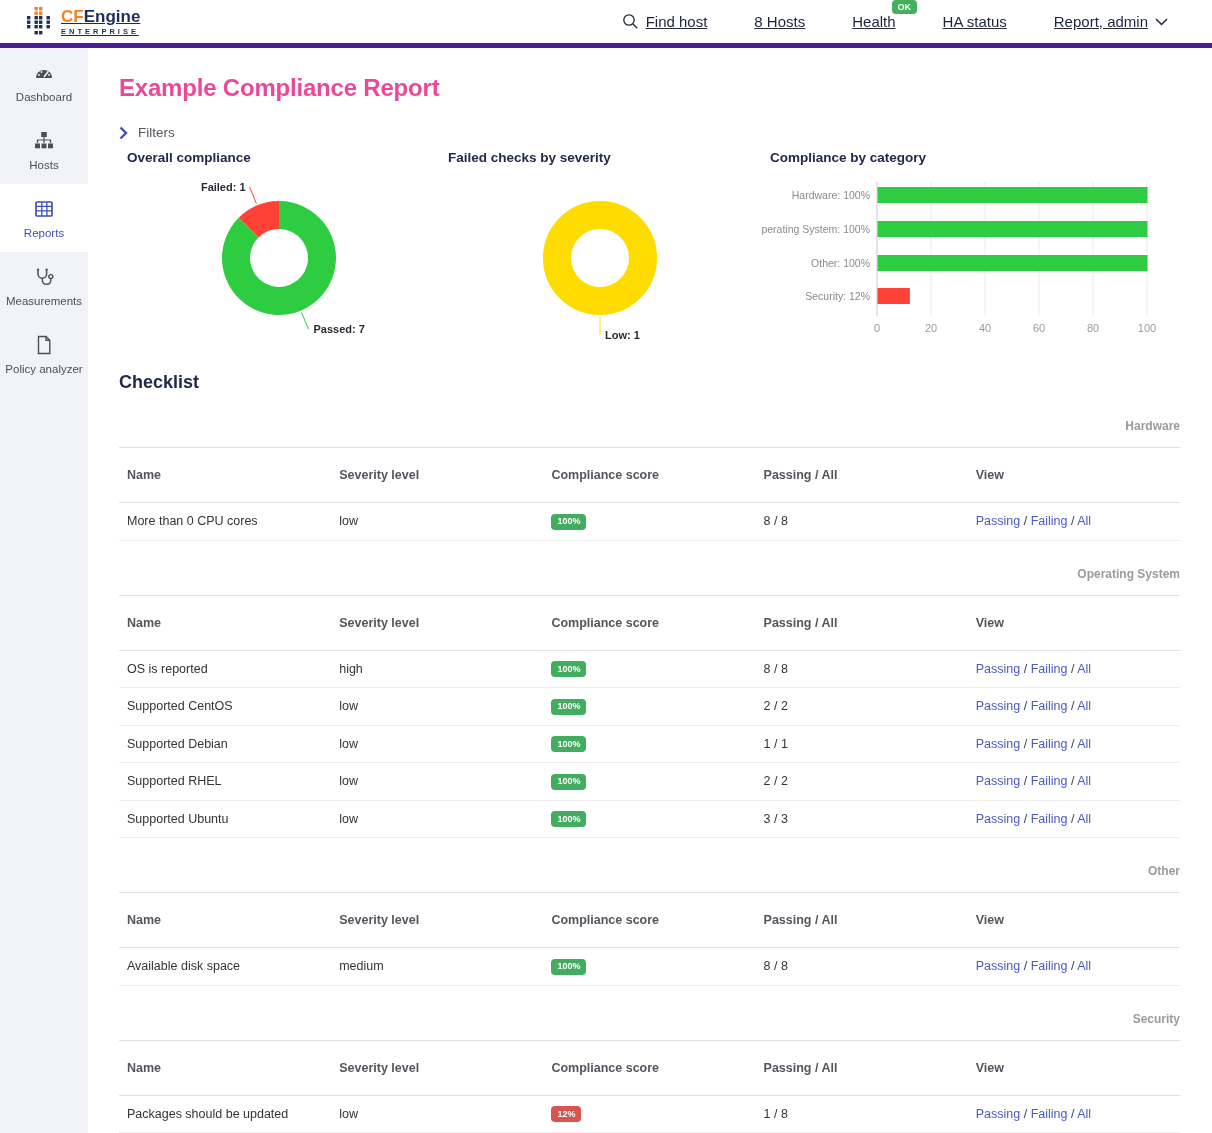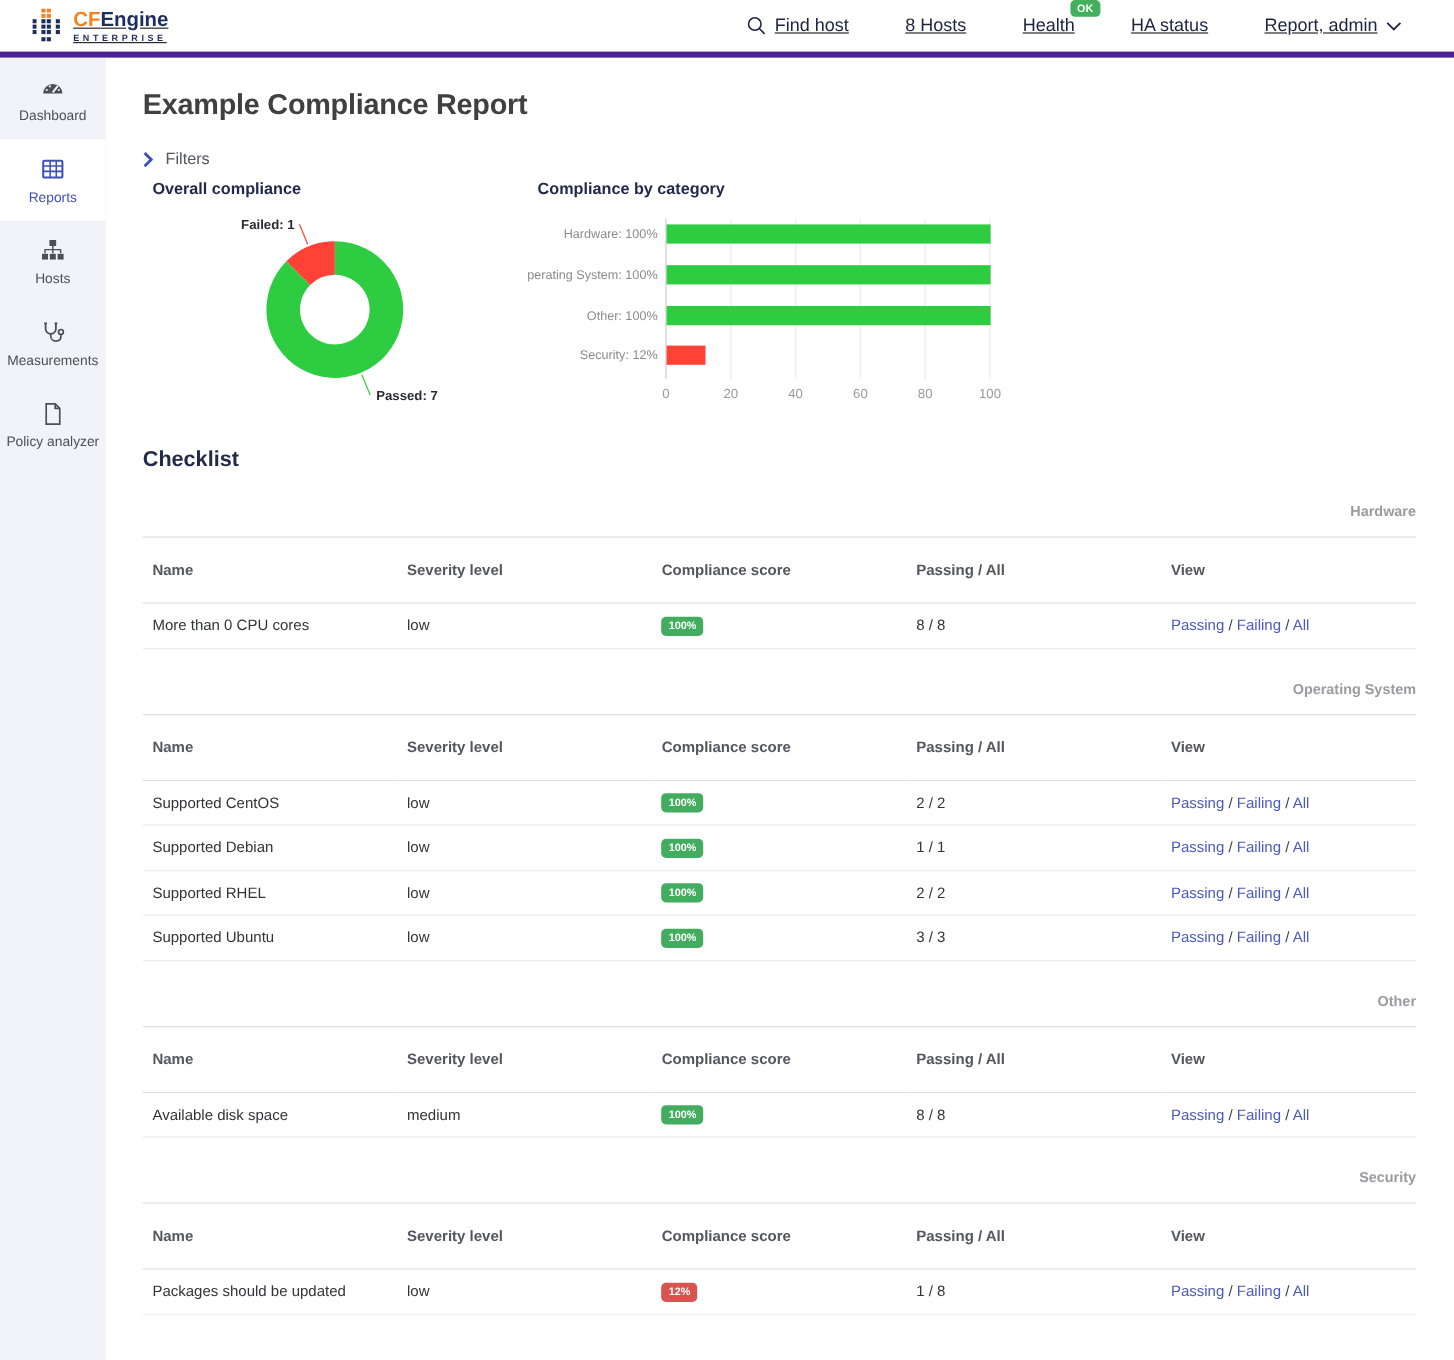--- a/index.html
+++ b/index.html
@@ -30,21 +30,21 @@
   
   .sidebar { position:fixed; top:48px; left:0; bottom:0; width:88px; background:#f2f3f8; z-index:10; }
   .side-item {
     display:flex; flex-direction:column; align-items:center; gap:8px;
     padding:15px 2px 13px; font-size:11.5px; color:#4e4e56; cursor:pointer; text-align:right;
   }
   .side-item svg { width:20px; height:20px; }
   .side-item.active { background:#fff; color:#3f51b5; }
   
   .main { margin-left:88px; padding:48px 32px 0 31px; }
-  h1 { font-size:24px; margin:26px 0 0; color:#404040; letter-spacing:-0.2px; }
+  h1 { font-size:24px; margin:26px 0 0; color:#ec4899; letter-spacing:-0.2px; }
   .filters { margin-top:23px; display:flex; align-items:center; gap:10px; font-size:13.5px; color:#55555e; cursor:pointer; width:fit-content; }
   h2 { font-size:18px; color:#22294a; margin:0; }
   .overview-heading { margin-top:46px; }
   .charts-row { display:flex; margin-top:10px; }
   .chart h3 { font-size:13.5px; margin:0 0 0 8px; color:#22294a; font-weight:bold; }
   .chart svg { display:block; margin-top:5px; }
   .chart-col1 { width:321px; }
   .chart-col2 { width:322px; }
   .chart-col3 { flex:1; }
   .checklist-heading { margin-top:24px; }
@@ -124,36 +124,36 @@
   <div class="side-item">
     <svg viewBox="0 0 20 20">
       <path d="M2 15 a8 8 0 0 1 16 0 z" fill="currentColor"></path>
       <line x1="10" y1="14" x2="14.2" y2="8.6" stroke="#f2f3f8" stroke-width="1.6"></line>
       <circle cx="5" cy="12" r="0.9" fill="#f2f3f8"></circle>
         <circle cx="7.5" cy="9" r="0.9" fill="#f2f3f8"></circle>
         <circle cx="15" cy="12" r="0.9" fill="#f2f3f8"></circle>
     </svg>
     <span>Dashboard</span>
   </div>
-  <div class="side-item active">
-    <svg viewBox="0 0 20 20">
-      <rect x="2" y="3" width="16" height="14" rx="1" fill="none" stroke="currentColor" stroke-width="1.7"></rect>
-      <path d="M2 7.4 h16 M2 11.8 h16 M7.8 3 v14 M12.9 3 v14" fill="none" stroke="currentColor" stroke-width="1.3"></path>
-    </svg>
-    <span>Reports</span>
-  </div>
   <div class="side-item">
     <svg viewBox="0 0 20 20">
       <rect x="7.2" y="1" width="5.6" height="5" fill="currentColor"></rect>
       <path d="M10 6 v3 M3.5 12 v-3 h13 v3 M10 9 v3" fill="none" stroke="currentColor" stroke-width="1.2"></path>
       <rect x="1" y="12.5" width="5" height="4.8" fill="currentColor"></rect>
       <rect x="7.5" y="12.5" width="5" height="4.8" fill="currentColor"></rect>
       <rect x="14" y="12.5" width="5" height="4.8" fill="currentColor"></rect>
     </svg>
     <span>Hosts</span>
+  </div>
+  <div class="side-item active">
+    <svg viewBox="0 0 20 20">
+      <rect x="2" y="3" width="16" height="14" rx="1" fill="none" stroke="currentColor" stroke-width="1.7"></rect>
+      <path d="M2 7.4 h16 M2 11.8 h16 M7.8 3 v14 M12.9 3 v14" fill="none" stroke="currentColor" stroke-width="1.3"></path>
+    </svg>
+    <span>Reports</span>
   </div>
   <div class="side-item">
     <svg viewBox="0 0 20 20">
       <path d="M4 2.5 v4.5 a4.3 4.3 0 0 0 8.6 0 V2.5" fill="none" stroke="currentColor" stroke-width="1.5"></path>
       <path d="M2.8 2.5 h2.4 M11.4 2.5 h2.4" stroke="currentColor" stroke-width="1.3"></path>
       <path d="M8.3 11.3 v1.6 c0 2.6 1.8 4.3 4.3 4.3 c2.5 0 4.2-1.6 4.2-4 v-1.4" fill="none" stroke="currentColor" stroke-width="1.4"></path>
       <circle cx="16.8" cy="9.6" r="2" fill="none" stroke="currentColor" stroke-width="1.4"></circle>
     </svg>
     <span>Measurements</span>
   </div>
@@ -180,20 +180,28 @@
   <div class="charts-row">
     <div class="chart chart-col1">
       <h3>Overall compliance</h3>
       <svg width="321" height="178" viewBox="0 0 321 178">
           <path d="M160 31 A57 57 0 1 1 119.69491347236678 47.6949134723668 L139.49390334559013 67.49390334559013 A29 29 0 1 0 160 59 Z" fill="#2ecc40"></path>
           <path d="M182.5783225095403 142.5088924181659 Q186.4051568331912 151.7476877432788 189.46662429211193 159.13872400336908" fill="none" stroke="#2ecc40" stroke-width="1"></path>
           <text x="194.46662429211193" y="163.13872400336908" text-anchor="start" font-size="11" font-weight="bold" fill="#2a2a33">Passed: 7</text>
           <path d="M119.69491347236678 47.6949134723668 A57 57 0 0 1 160 31 L160 59 A29 29 0 0 0 139.49390334559013 67.49390334559013 Z" fill="#ff4136"></path>
           <path d="M137.42167749045973 33.49110758183408 Q133.59484316680883 24.252312256721204 130.5333757078881 16.86127599663091" fill="none" stroke="#ff4136" stroke-width="1"></path>
           <text x="126.5333757078881" y="20.86127599663091" text-anchor="end" font-size="11" font-weight="bold" fill="#2a2a33">Failed: 1</text>
+        </svg>
+    </div>
+    <div class="chart chart-col2">
+      <h3>Failed checks by severity</h3>
+      <svg width="322" height="178" viewBox="0 0 322 178">
+          <circle cx="160" cy="88" r="43" fill="none" stroke="#ffdc00" stroke-width="28"></circle>
+          <path d="M160 147 Q160 157 160 165" fill="none" stroke="#ffdc00" stroke-width="1"></path>
+          <text x="165" y="169" text-anchor="start" font-size="11" font-weight="bold" fill="#2a2a33">Low: 1</text>
         </svg>
     </div>
     <div class="chart chart-col3">
       <h3>Compliance by category</h3>
       <svg width="417" height="178" viewBox="0 0 417 178">
           <line x1="115" y1="12" x2="115" y2="146" stroke="#c9c9d2" stroke-width="1"></line>
           <text x="115" y="162" text-anchor="middle" font-size="11" fill="#9a9aa0">0</text>
           <line x1="169" y1="12" x2="169" y2="146" stroke="#ebebf0" stroke-width="1"></line>
           <text x="169" y="162" text-anchor="middle" font-size="11" fill="#9a9aa0">20</text>
           <line x1="223" y1="12" x2="223" y2="146" stroke="#ebebf0" stroke-width="1"></line>
@@ -249,20 +257,27 @@
             <tr>
               <th>Name</th>
               <th>Severity level</th>
               <th>Compliance score</th>
               <th>Passing / All</th>
               <th>View</th>
             </tr>
           </thead>
           <tbody>
             <tr>
+              <td>OS is reported</td>
+              <td>high</td>
+              <td><span class="badge" style="background: rgb(66, 173, 95);">100%</span></td>
+              <td>8 / 8</td>
+              <td><a class="view-link">Passing</a><span class="sep"> / </span><a class="view-link">Failing</a><span class="sep"> / </span><a class="view-link">All</a></td>
+            </tr>
+            <tr>
               <td>Supported CentOS</td>
               <td>low</td>
               <td><span class="badge" style="background: rgb(66, 173, 95);">100%</span></td>
               <td>2 / 2</td>
               <td><a class="view-link">Passing</a><span class="sep"> / </span><a class="view-link">Failing</a><span class="sep"> / </span><a class="view-link">All</a></td>
             </tr>
             <tr>
               <td>Supported Debian</td>
               <td>low</td>
               <td><span class="badge" style="background: rgb(66, 173, 95);">100%</span></td>

